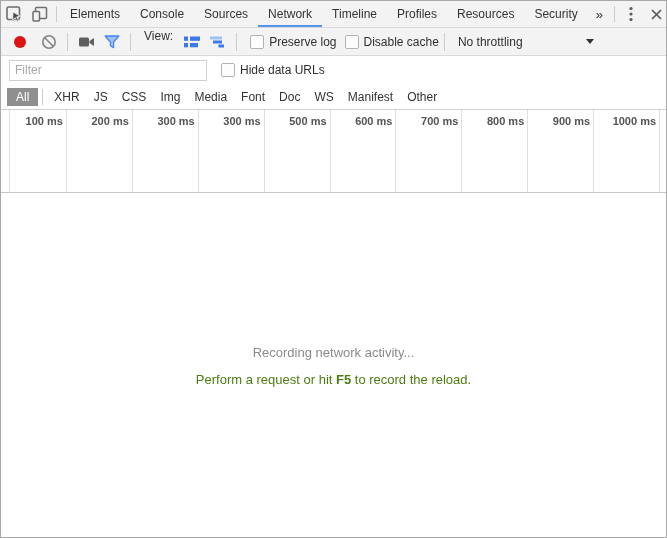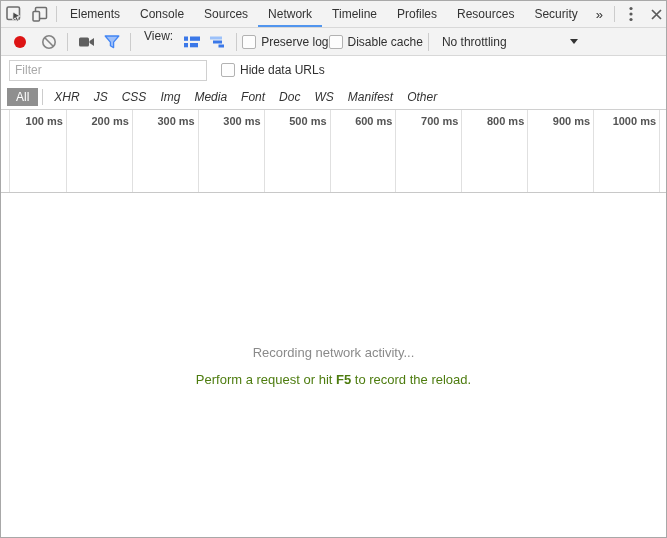--- a/index.html
+++ b/index.html
@@ -16,35 +16,35 @@
   .tab-overflow { padding:0 8px; display:flex; align-items:center; font-size:13px; color:#333; cursor:pointer; }
   .tabbar-right { margin-left:auto; display:flex; align-items:stretch; }
 
   
   .toolbar { height:27px; border-bottom:1px solid #d8d8d8; background:#f3f3f3; display:flex; align-items:center; flex:none; }
   .record-dot { width:12px; height:12px; border-radius:50%; background:#dd1414; margin-left:13px; cursor:pointer; flex:none; }
   .tb-btn { width:26px; display:flex; align-items:center; justify-content:center; cursor:pointer; flex:none; }
   .tb-btn.clear { margin-left:10px; }
   .tsep { width:1px; height:18px; background:#ccc; margin:0 5px; flex:none; }
   .view-label { margin:0 6px 12px 8px; color:#333; }
-  .chk-group { display:flex; align-items:center; cursor:pointer; }
+  .chk-group { display:flex; align-items:center; margin-left:8px; cursor:pointer; }
   .checkbox { width:12px; height:12px; border:1px solid #b2b2b2; border-radius:2px; background:#fdfdfd; margin-right:5px; flex:none; }
   .throttle { display:flex; align-items:center; justify-content:space-between; width:136px; margin-left:8px; cursor:pointer;gap:12px; }
   .dd-arrow { width:0; height:0; border-left:4px solid transparent; border-right:4px solid transparent; border-top:5px solid #333; }
 
   
   .filter-row { height:28px; background:#fff; display:flex; align-items:center; flex:none; }
   .filter-input { margin-left:8px; width:186px; height:15px; border:1px solid #d0d0d0; padding:2px 5px; font-family:"Liberation Sans", sans-serif; font-size:12px; color:#333; outline:none; }
   .filter-input::placeholder { color:#a9a9a9; }
   .filter-row .chk-group { margin-left:14px; }
 
   
   .typebar { height:25px; border-bottom:1px solid #d0d0d0; background:#fff; display:flex; align-items:center; flex:none; }
   .pill { background:#8f8f8f; color:#fff; border-radius:0; padding:2px 9px; margin-left:6px; cursor:pointer; flex:none; }
-  .type-item { padding:0 7px; color:#333; cursor:pointer; white-space:nowrap;font-style:italic; }
+  .type-item { padding:0 7px; color:#333; cursor:pointer; white-space:nowrap; }
   .typebar .vsep { height:16px; margin:0 4px; }
 
   
   .ruler { height:82px; border-bottom:1px solid #c8c8c8; background:#fff; display:flex; flex:none; position:relative; padding-right:6px;font-weight:bold; }
   .ruler-origin { position:absolute; left:8px; top:0; bottom:0; width:1px; background:#e0e0e0; }
   .ruler-cell { flex:1; border-right:1px solid #e0e0e0; text-align:right; padding:5px 3px 0 0; font-size:11px; color:#545454; }
 
   
   .content { flex:1; background:#fff; text-align:center; padding-top:152px; }
   .msg1 { color:#8a8a8a; font-size:13px; margin-bottom:12px; }

